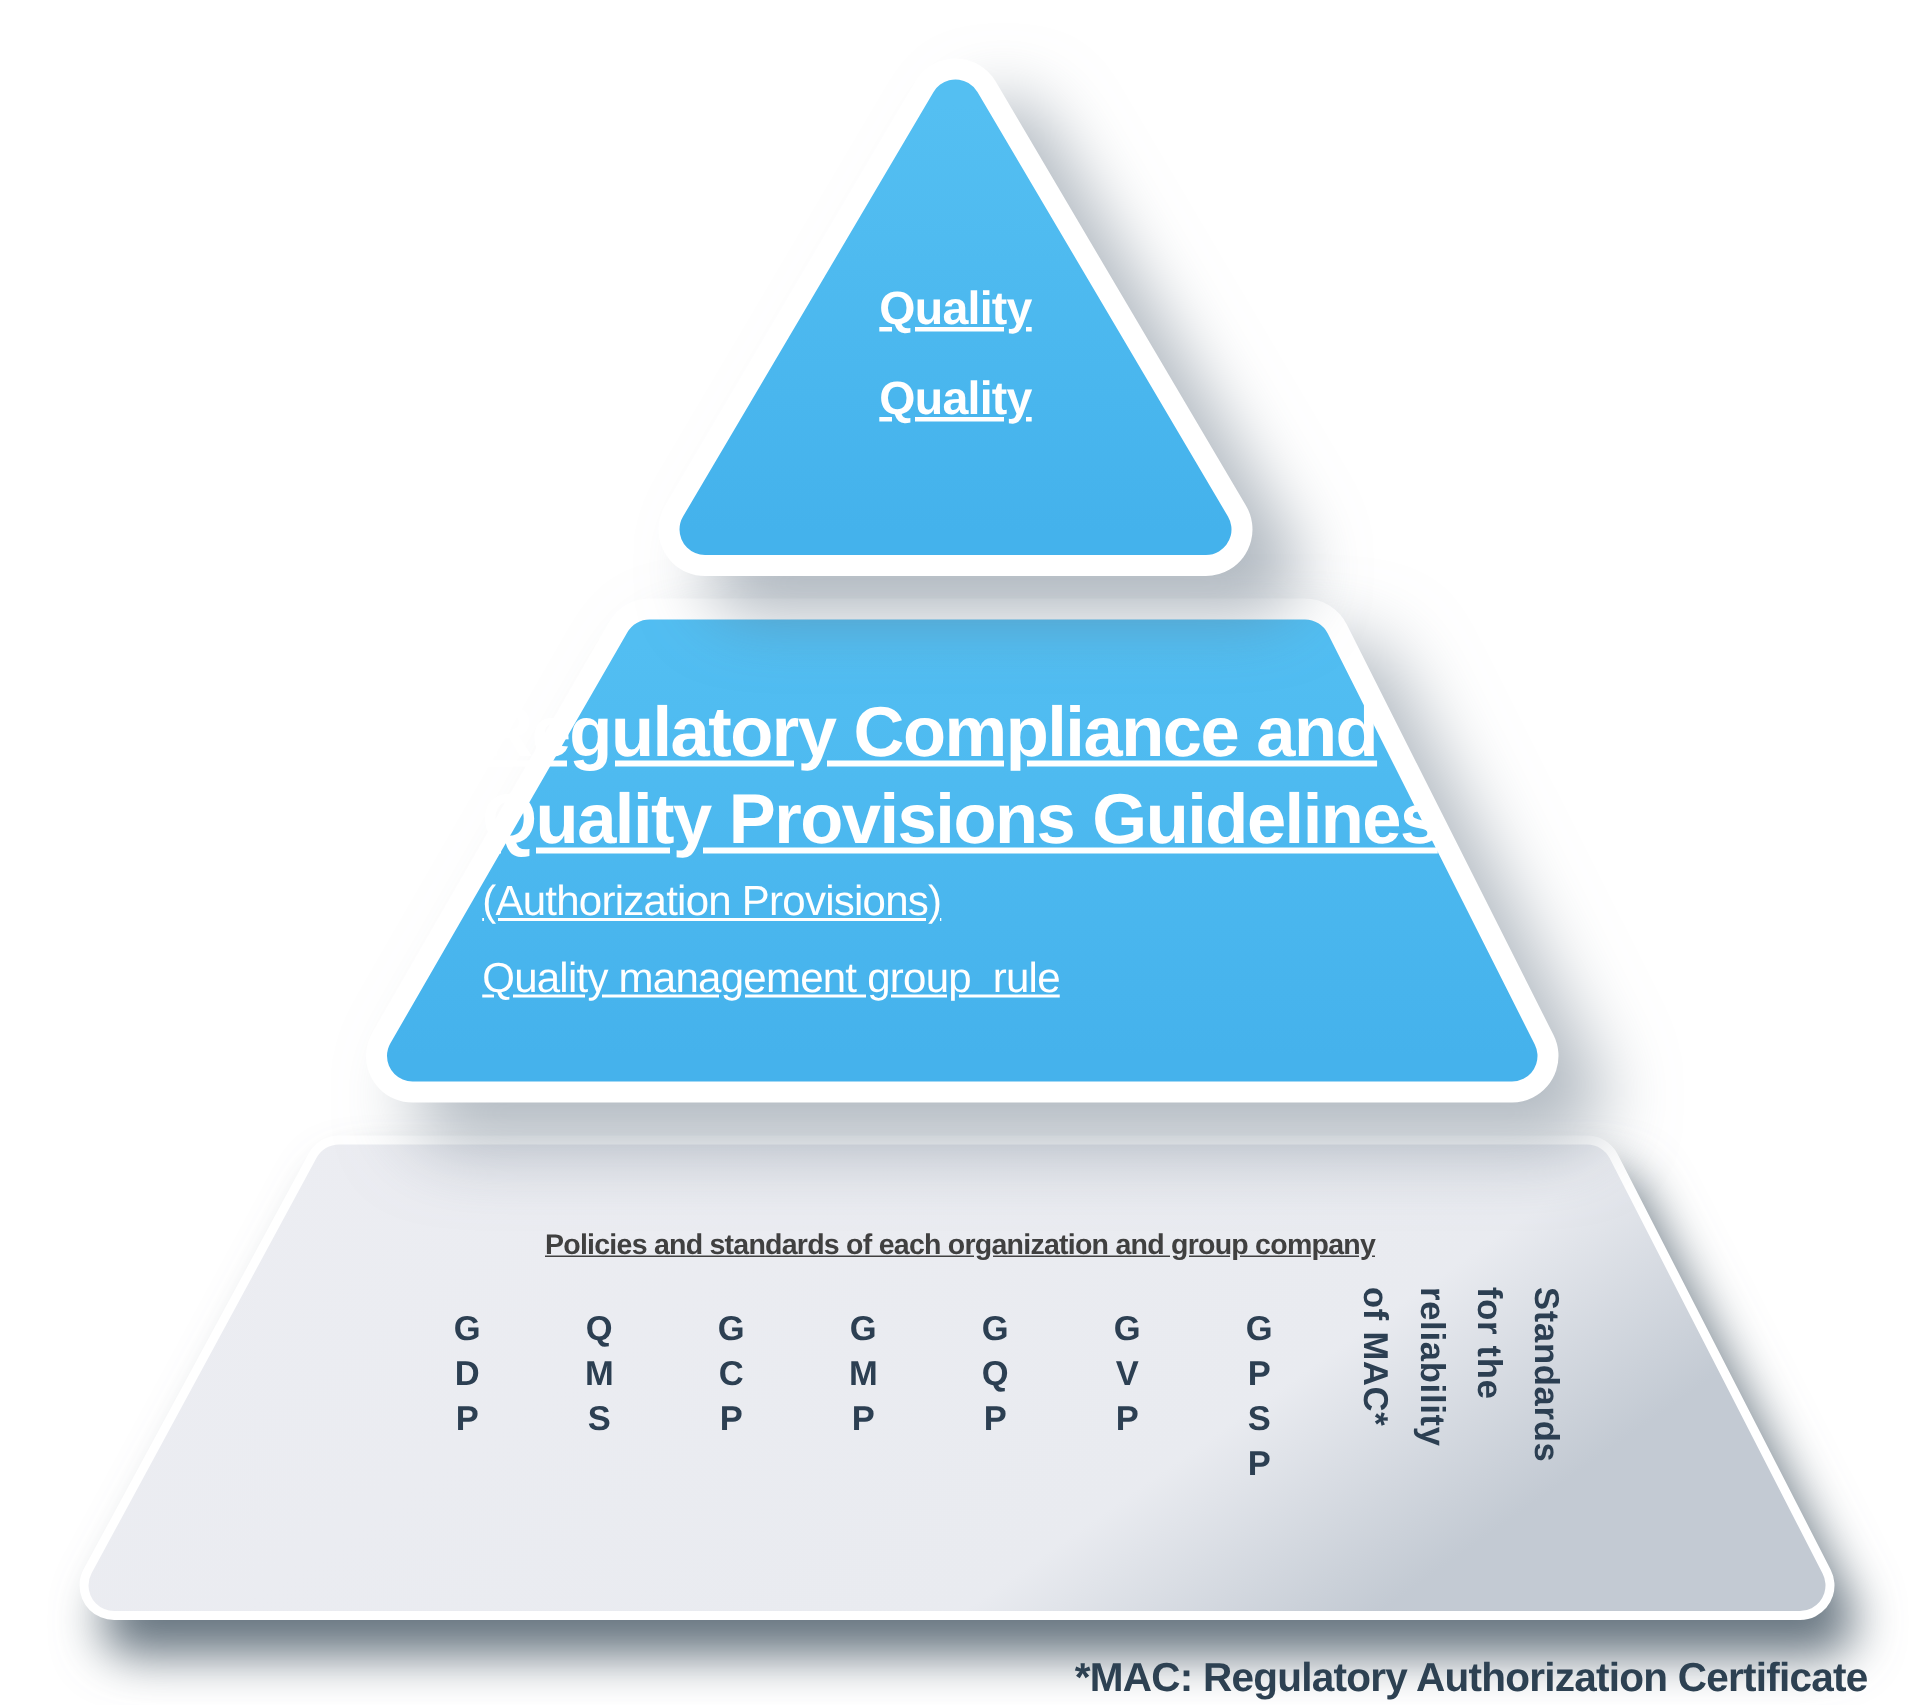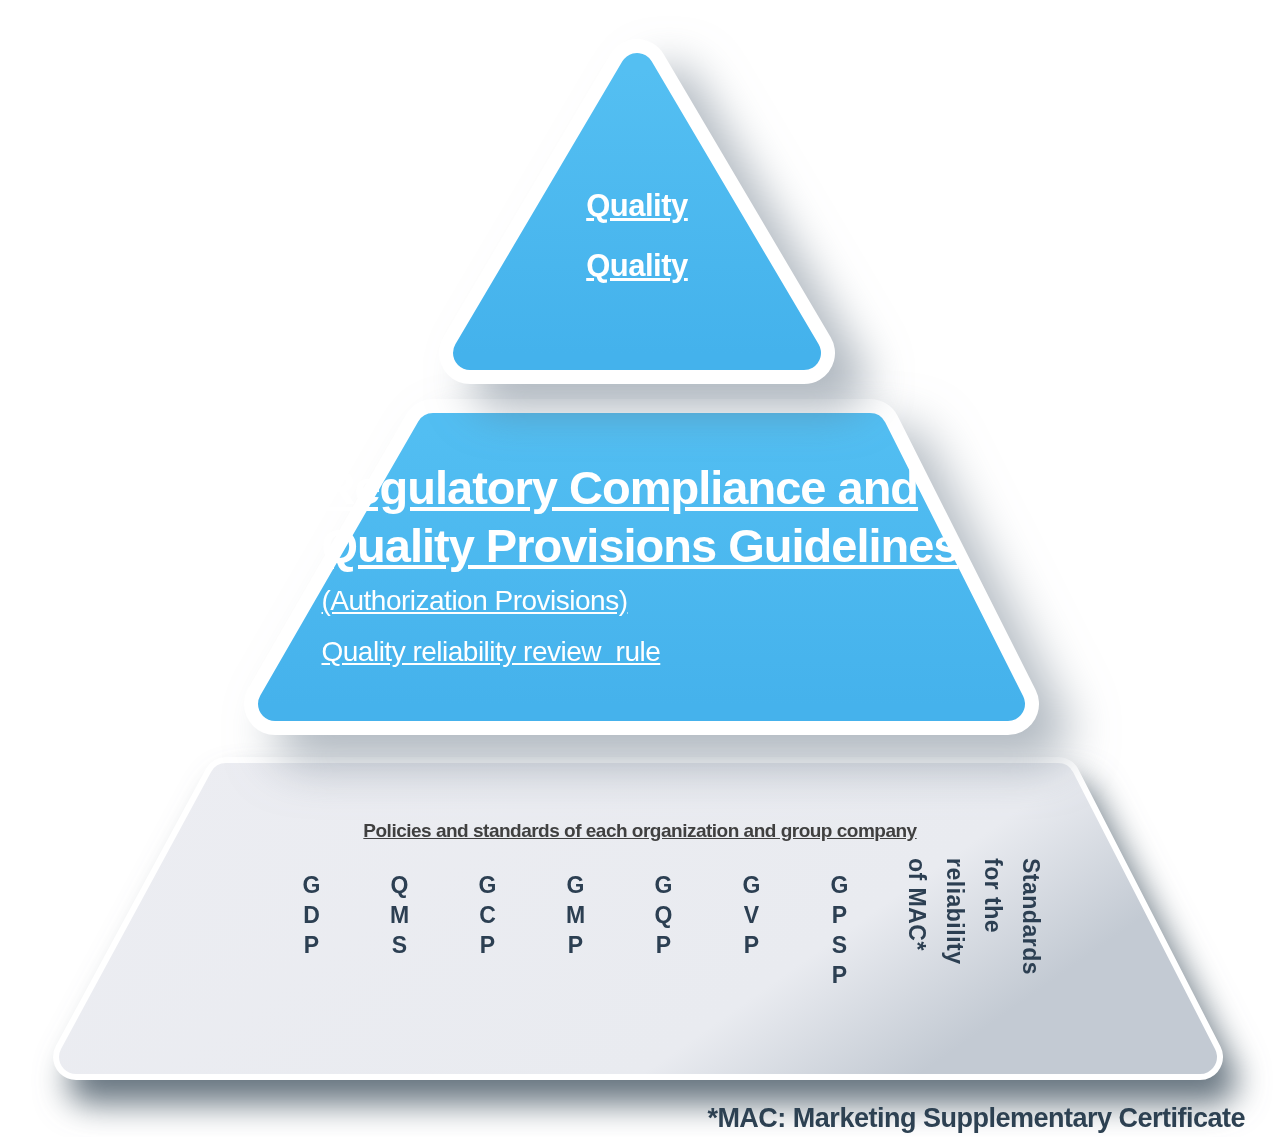--- a/index.html
+++ b/index.html
@@ -92,33 +92,33 @@
 
   <div id="tier1-text" class="txt">
     <div class="t1-line">Quality</div>
     <div class="t1-line">Quality</div>
   </div>
 
   <div id="tier2-text" class="txt">
     <div class="t2-line-bold">Regulatory Compliance and</div>
     <div class="t2-line-bold">Quality Provisions Guidelines</div>
     <div class="t2-line-reg">(Authorization Provisions)</div>
-    <div class="t2-line-reg">Quality reliability review  rule</div>
+    <div class="t2-line-reg">Quality management group  rule</div>
   </div>
 
   <div id="tier3-heading" class="txt">Policies and standards of each organization and group company</div>
 
   <div class="std-col" style="left:311px">GDP</div>
   <div class="std-col" style="left:399px">QMS</div>
   <div class="std-col" style="left:487px">GCP</div>
   <div class="std-col" style="left:575px">GMP</div>
   <div class="std-col" style="left:663px">GQP</div>
   <div class="std-col" style="left:751px">GVP</div>
   <div class="std-col" style="left:839px">GPSP</div>
 
   <div id="std-rotated">Standards
 for the
 reliability
 of MAC*</div>
 
-  <div id="footnote">*MAC: Marketing Supplementary Certificate</div>
+  <div id="footnote">*MAC: Regulatory Authorization Certificate</div>
 
 </div>
 
 </body></html>

